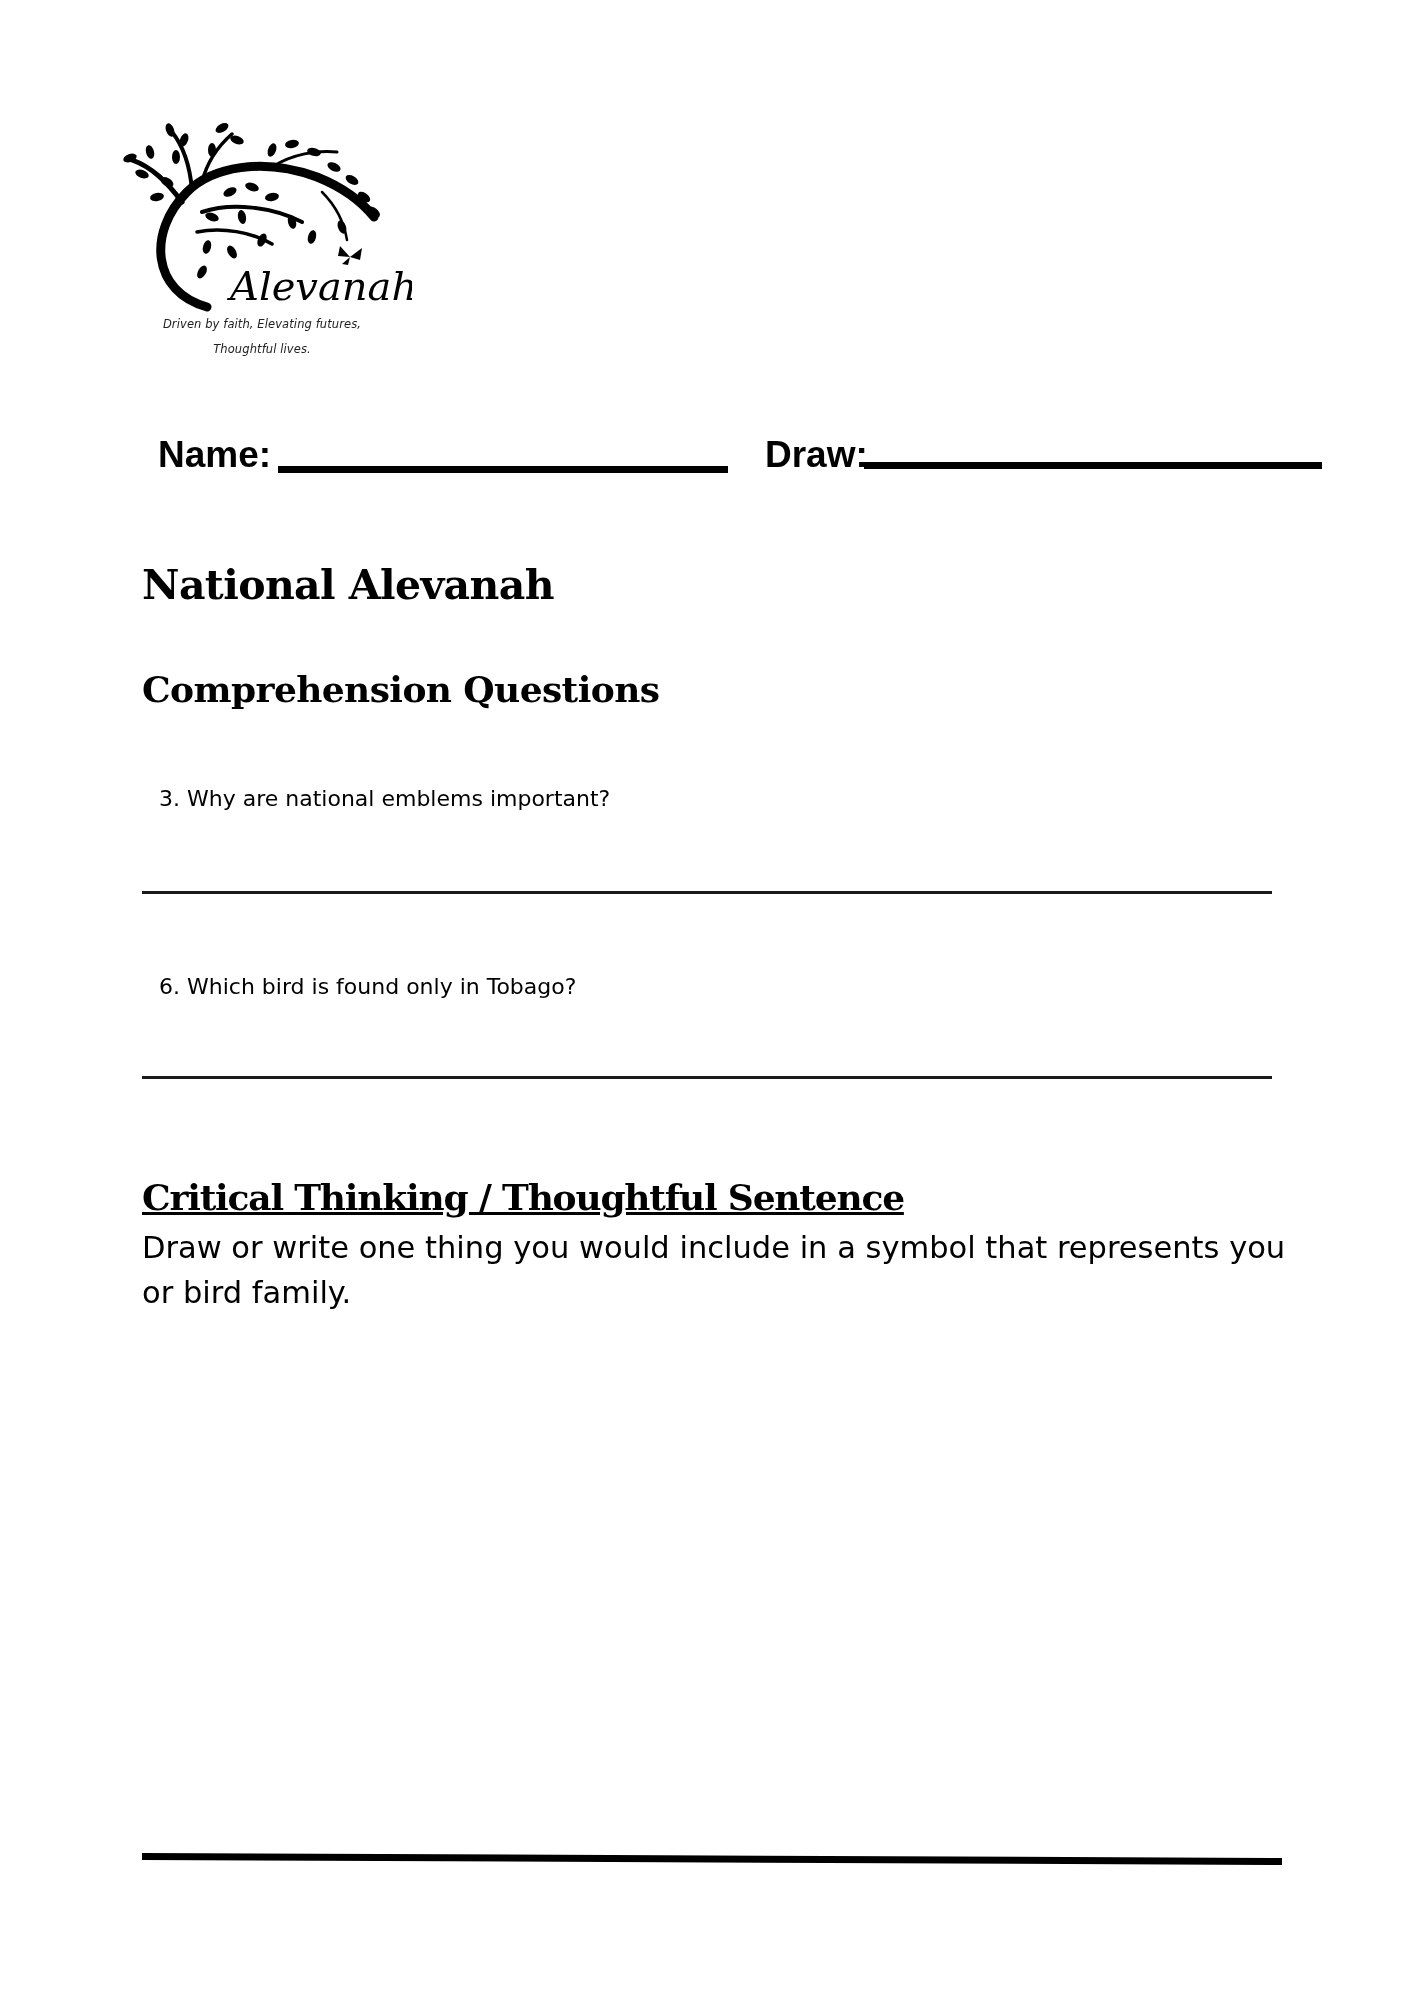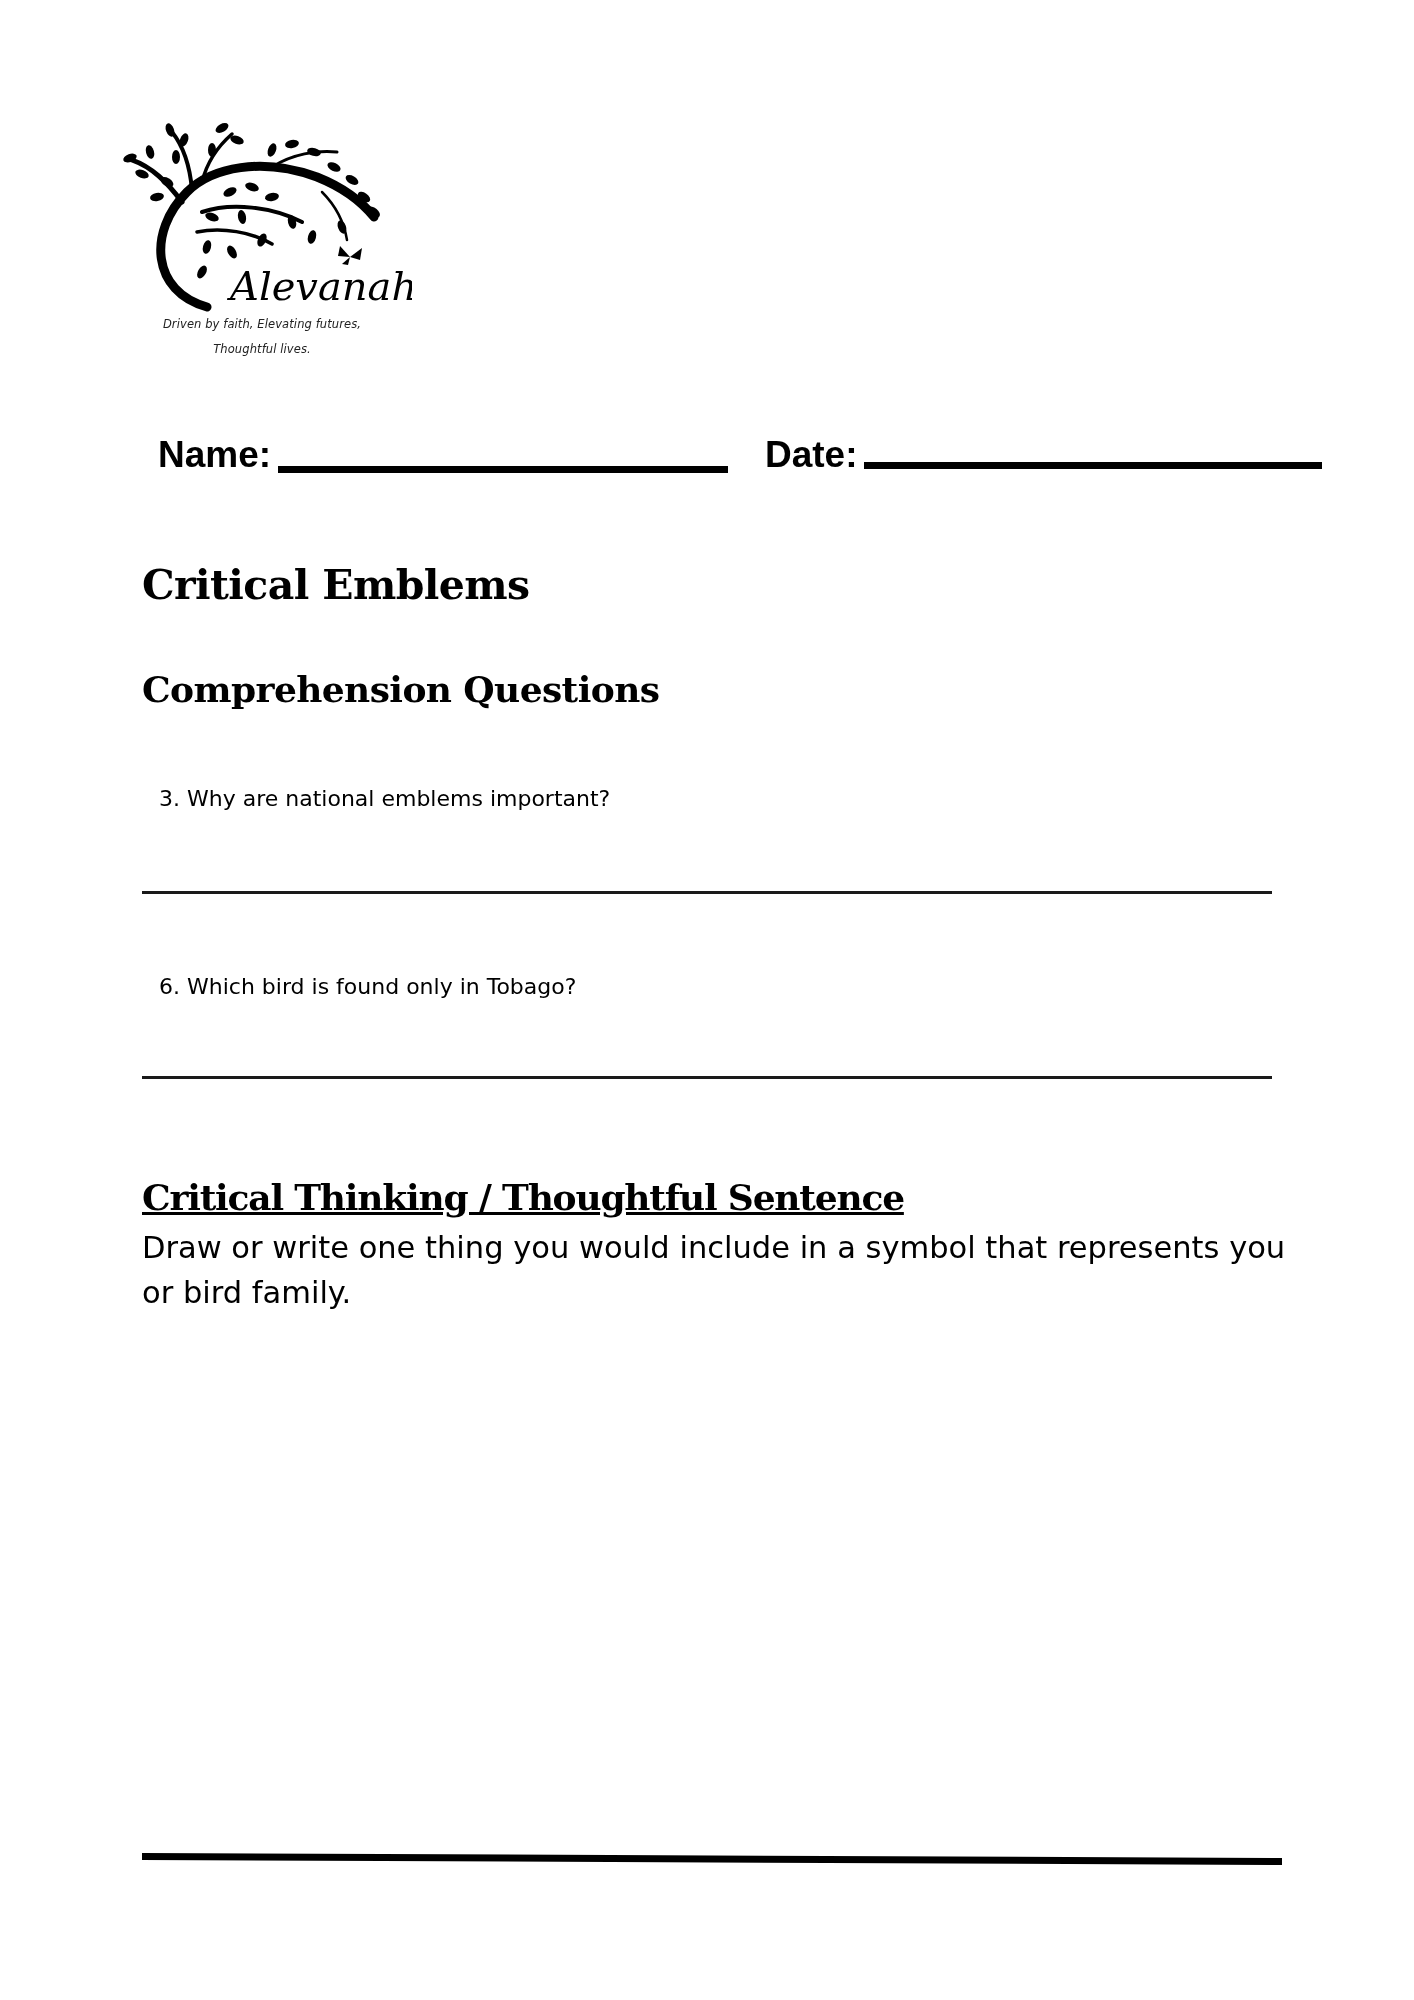--- a/index.html
+++ b/index.html
@@ -143,24 +143,24 @@
 
     <text x="118" y="178" font-family="DejaVu Serif, serif" font-style="italic" font-size="40" fill="#000">Alevanah</text>
   </svg>
   <div class="tagline" style="top: 195px;">Driven by faith, Elevating futures,</div>
   <div class="tagline" style="top: 220px;">Thoughtful lives.</div>
 </div>
 
 <div class="abs field-label" style="left: 158px; top: 436px;">Name:</div>
 <div class="abs field-line" style="left: 278px; top: 466px; width: 450px;"></div>
 
-<div class="abs field-label" style="left: 765px; top: 436px;">Date:</div>
+<div class="abs field-label" style="left: 765px; top: 436px;">Draw:</div>
 <div class="abs field-line" style="left: 864px; top: 462px; width: 458px;"></div>
 
-<div class="abs serif-heading h1" style="left: 142px; top: 565px;">Critical Emblems</div>
+<div class="abs serif-heading h1" style="left: 142px; top: 565px;">National Alevanah</div>
 
 <div class="abs serif-heading h2" style="left: 142px; top: 643px;">Comprehension Questions</div>
 
 <div class="abs question" style="left: 159px; top: 770px;">3. Why are national emblems important?</div>
 <div class="abs answer-line" style="left: 142px; top: 891px; width: 1130px;"></div>
 
 <div class="abs question" style="left: 159px; top: 958px;">6. Which bird is found only in Tobago?</div>
 <div class="abs answer-line" style="left: 142px; top: 1076px; width: 1130px;"></div>
 
 <div class="abs serif-heading h3" style="left: 142px; top: 1179px; text-decoration: underline;">Critical Thinking / Thoughtful Sentence</div>

